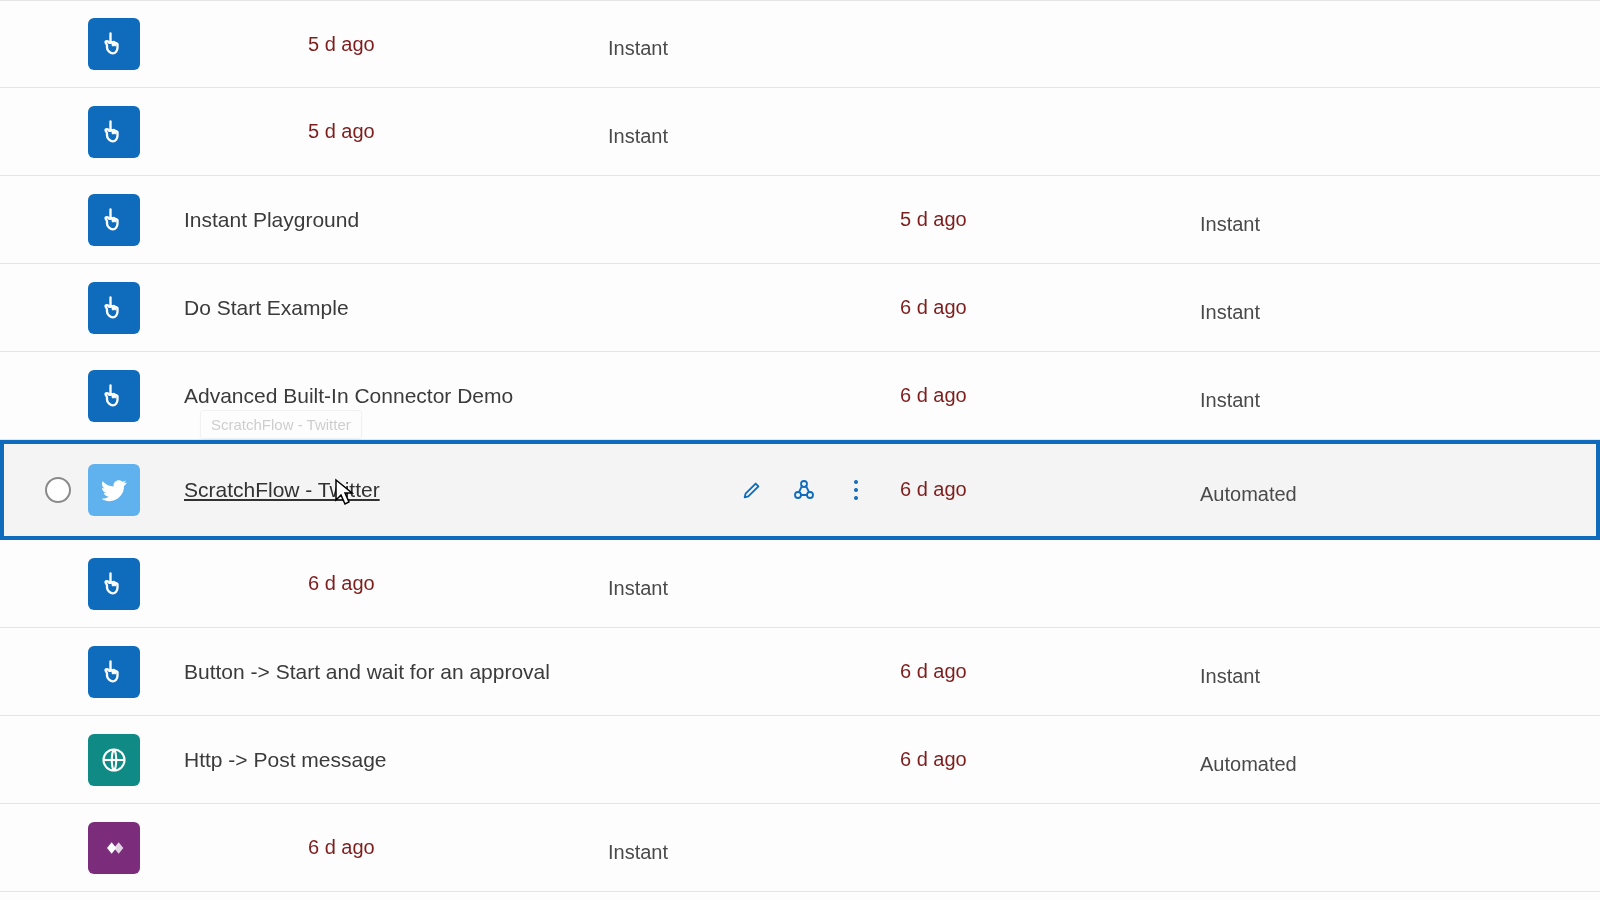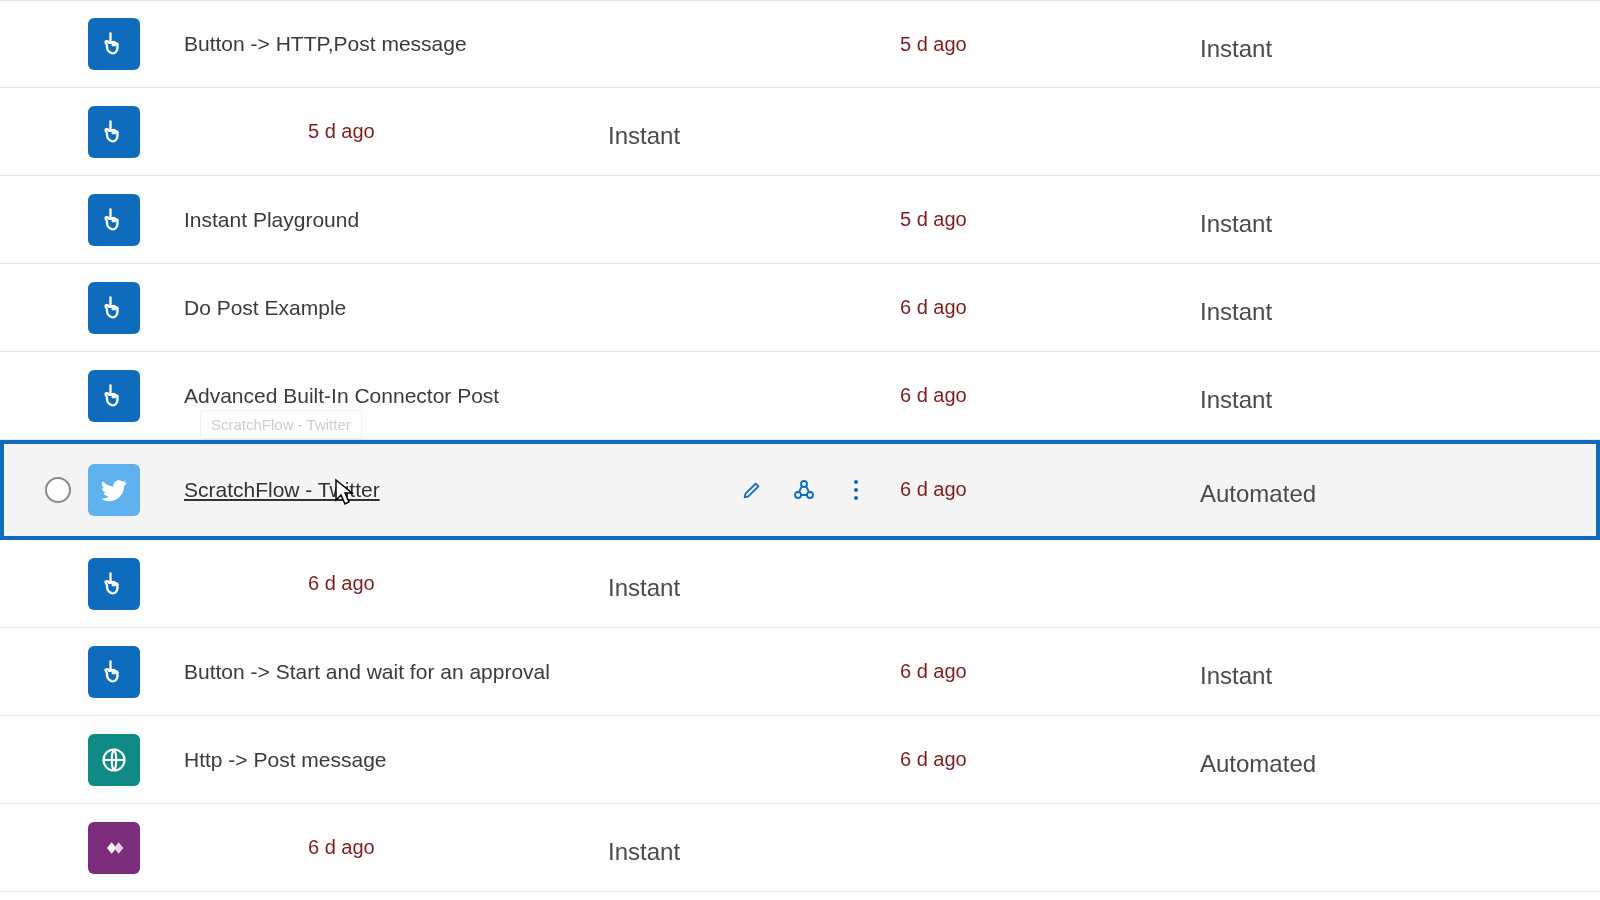--- a/index.html
+++ b/index.html
@@ -71,21 +71,21 @@
     flex-shrink: 0;
   }
   .mod-col {
     width: 300px;
     font-size: 20px;
     color: #7f1d1d;
     flex-shrink: 0;
   }
   .type-col {
     width: 400px;
-    font-size: 24px;
+    font-size: 20px;
     color: #4a4a4a;
     flex-shrink: 0;
     margin-top: 9px;
   }
   .act-icon {
     width: 24px; height: 24px;
     display: flex; align-items: center; justify-content: center;
     color: #0f6cbd;
     cursor: pointer;
   }
@@ -127,23 +127,20 @@
       <div class="icon-col">
         <div class="tile blue">
           <svg viewBox="0 0 24 24" width="28" height="28" fill="none" stroke="#fff" stroke-width="2" stroke-linecap="round" stroke-linejoin="round">
             <path d="M9 3v8"></path>
             <path d="M9 11c0-1 1-1 2 0v2"></path>
             <path d="M11 11c0-1 1-1 2 0v2"></path>
             <path d="M13 12c0-1 1-1 2 0v3c0 3-2 5-4 5s-5-2-5-5v-2l-1-2c-1-1 1-2 2-1l1 1"></path>
           </svg>
         </div>
       </div>
-      <div class="name-col">
-        <span>Button -&gt; HTTP,Post message</span>
-      </div>
       <div class="actions-col"></div>
       <div class="mod-col">5 d ago</div>
       <div class="type-col">Instant</div>
     </div>
     <div class="row">
       <div class="sel-col"></div>
       <div class="icon-col">
         <div class="tile blue">
           <svg viewBox="0 0 24 24" width="28" height="28" fill="none" stroke="#fff" stroke-width="2" stroke-linecap="round" stroke-linejoin="round">
             <path d="M9 3v8"></path>
@@ -182,40 +179,40 @@
         <div class="tile blue">
           <svg viewBox="0 0 24 24" width="28" height="28" fill="none" stroke="#fff" stroke-width="2" stroke-linecap="round" stroke-linejoin="round">
             <path d="M9 3v8"></path>
             <path d="M9 11c0-1 1-1 2 0v2"></path>
             <path d="M11 11c0-1 1-1 2 0v2"></path>
             <path d="M13 12c0-1 1-1 2 0v3c0 3-2 5-4 5s-5-2-5-5v-2l-1-2c-1-1 1-2 2-1l1 1"></path>
           </svg>
         </div>
       </div>
       <div class="name-col">
-        <span>Do Post Example</span>
-      </div>
-      <div class="actions-col"></div>
-      <div class="mod-col">6 d ago</div>
-      <div class="type-col">Instant</div>
-    </div>
-    <div class="row">
-      <div class="sel-col"></div>
-      <div class="icon-col">
-        <div class="tile blue">
-          <svg viewBox="0 0 24 24" width="28" height="28" fill="none" stroke="#fff" stroke-width="2" stroke-linecap="round" stroke-linejoin="round">
-            <path d="M9 3v8"></path>
-            <path d="M9 11c0-1 1-1 2 0v2"></path>
-            <path d="M11 11c0-1 1-1 2 0v2"></path>
-            <path d="M13 12c0-1 1-1 2 0v3c0 3-2 5-4 5s-5-2-5-5v-2l-1-2c-1-1 1-2 2-1l1 1"></path>
-          </svg>
-        </div>
-      </div>
-      <div class="name-col">
-        <span>Advanced Built-In Connector Post</span>
+        <span>Do Start Example</span>
+      </div>
+      <div class="actions-col"></div>
+      <div class="mod-col">6 d ago</div>
+      <div class="type-col">Instant</div>
+    </div>
+    <div class="row">
+      <div class="sel-col"></div>
+      <div class="icon-col">
+        <div class="tile blue">
+          <svg viewBox="0 0 24 24" width="28" height="28" fill="none" stroke="#fff" stroke-width="2" stroke-linecap="round" stroke-linejoin="round">
+            <path d="M9 3v8"></path>
+            <path d="M9 11c0-1 1-1 2 0v2"></path>
+            <path d="M11 11c0-1 1-1 2 0v2"></path>
+            <path d="M13 12c0-1 1-1 2 0v3c0 3-2 5-4 5s-5-2-5-5v-2l-1-2c-1-1 1-2 2-1l1 1"></path>
+          </svg>
+        </div>
+      </div>
+      <div class="name-col">
+        <span>Advanced Built-In Connector Demo</span>
       </div>
       <div class="actions-col"></div>
       <div class="mod-col">6 d ago</div>
       <div class="type-col">Instant</div>
     </div>
     <div class="row selected">
       <div class="sel-col">
         <div class="radio"></div>
       </div>
       <div class="icon-col">

